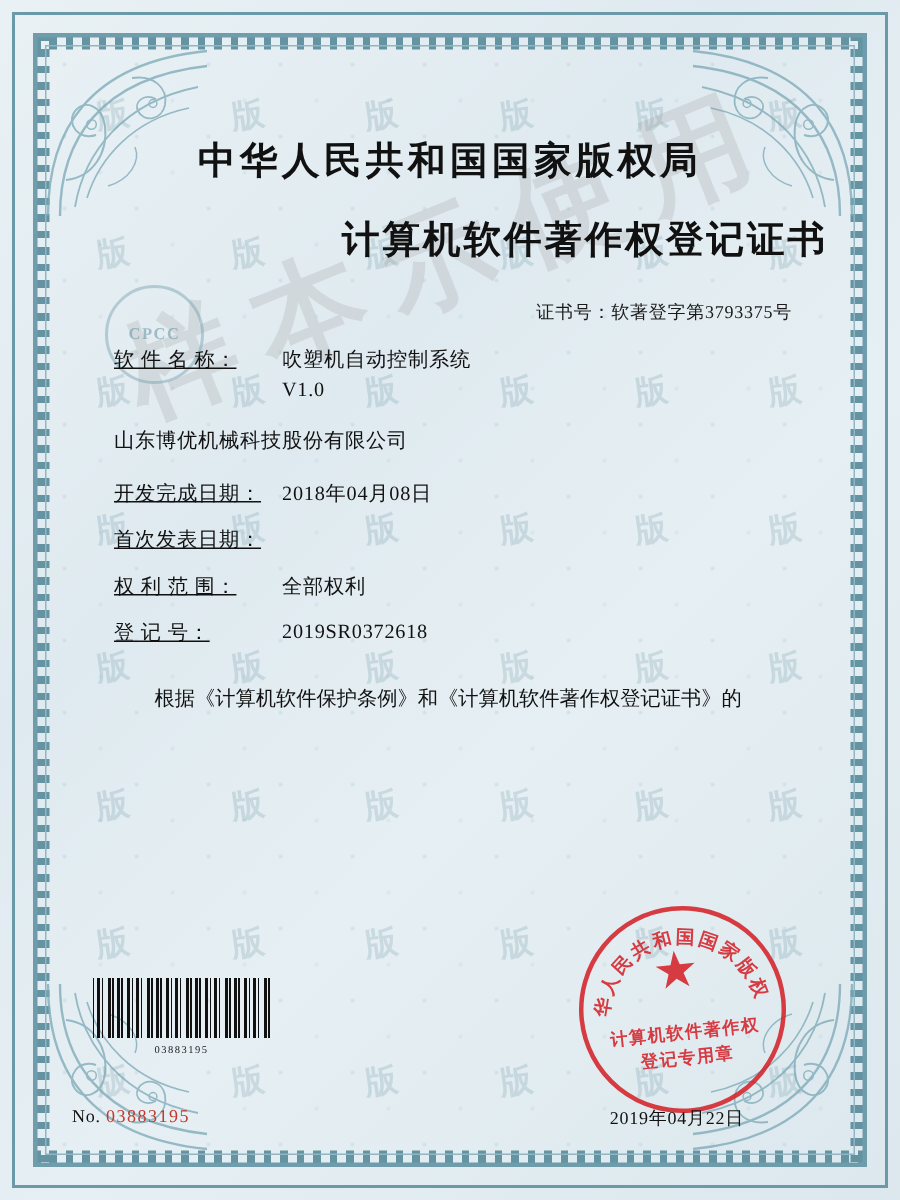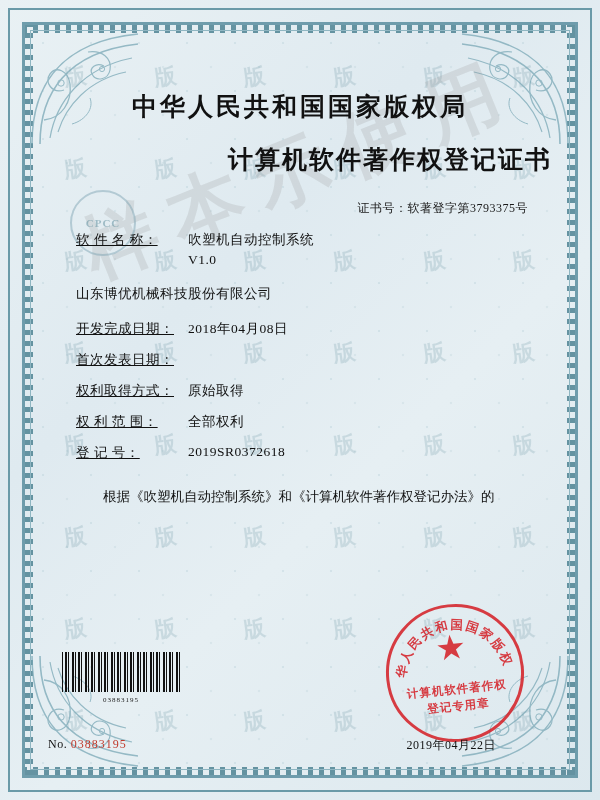--- a/index.html
+++ b/index.html
@@ -439,39 +439,35 @@
 
       <div class="field-row tight">
         <div class="field-label">开发完成日期：</div>
         <div class="field-value">2018年04月08日</div>
       </div>
 
       <div class="field-row tight">
         <div class="field-label">首次发表日期：</div>
       </div>
 
-      <div class="field-row tight">
-        <div class="field-label">权利取得方式：</div>
-        <div class="field-value">原始取得</div>
-      </div>
 
       <div class="field-row tight">
         <div class="field-label">权 利 范 围：</div>
         <div class="field-value">全部权利</div>
       </div>
 
       <div class="field-row tight">
         <div class="field-label">登 记 号：</div>
         <div class="field-value">2019SR0372618</div>
       </div>
 
     </div>
 
     <div class="statement">
-      <span class="indent"></span><span>根据《吹塑机自动控制系统》和《计算机软件著作权登记办法》的</span><br>
+      <span class="indent"></span><span>根据《计算机软件保护条例》和《计算机软件著作权登记证书》的</span><br>
     </div>
 
   </div>
 
   <div class="barcode"></div>
   <div class="barcode-caption">03883195</div>
 
   <div class="seal">
     <svg class="arc" viewBox="0 0 132 132" xmlns="http://www.w3.org/2000/svg">
       <defs>

